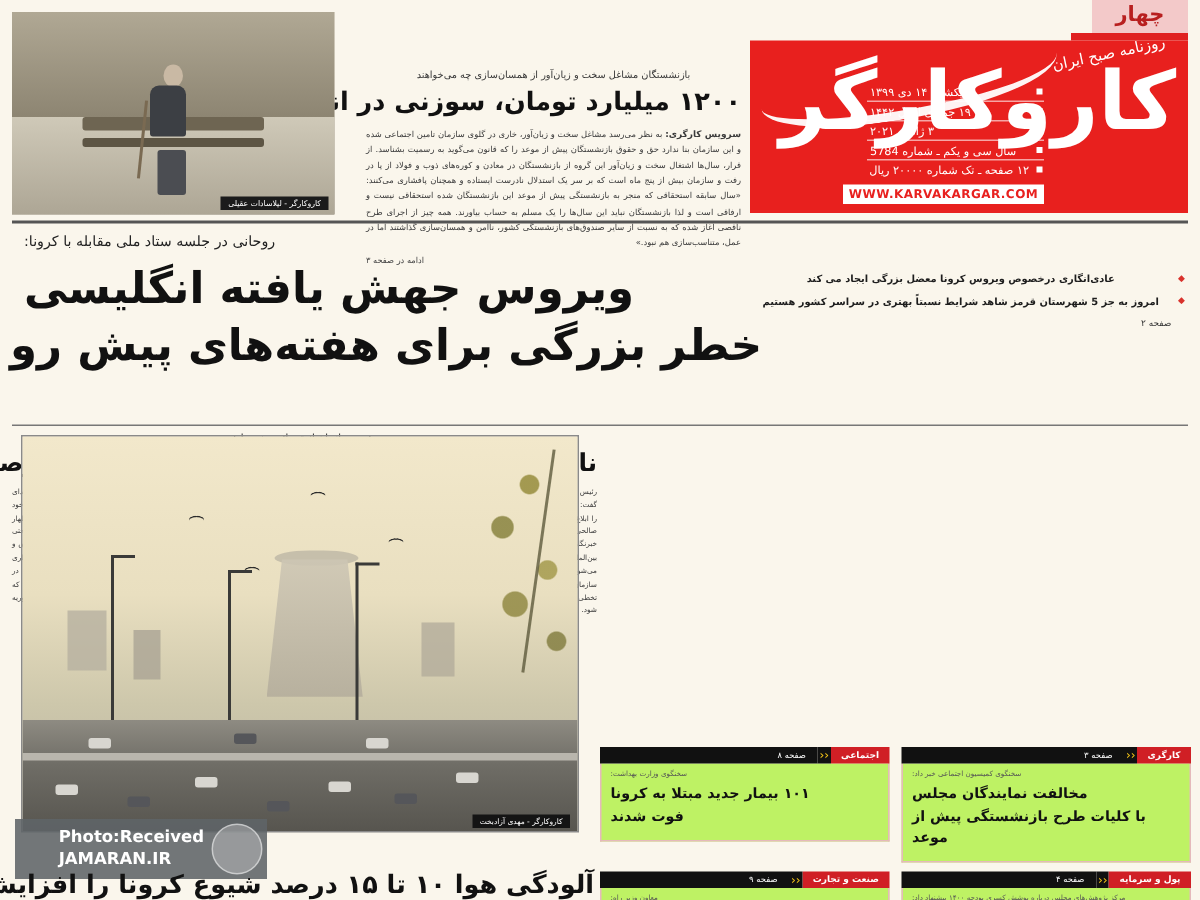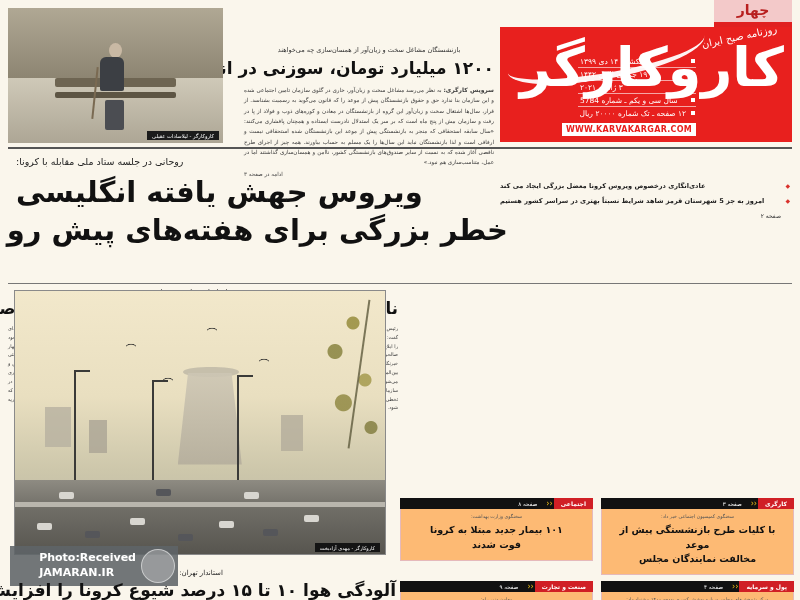--- a/index.html
+++ b/index.html
@@ -7,21 +7,21 @@
   body {
     font-family:"DejaVu Sans","Liberation Sans",sans-serif;
     background:#faf6ec;
     direction:rtl;
     position:relative;
   }
   .page { position:relative; width:800px; height:600px; background:#faf6ec; }
 
   
   .corner-tab {
-    position:absolute; top:0; right:8px; width:78px; height:22px;
+    position:absolute; top:0; right:8px; width:64px; height:22px;
     background:#f3c9c9; color:#b81f1f;
     font-size:14px; font-weight:bold; text-align:center; line-height:20px;
     letter-spacing:1px;
   }
   .corner-tab-under {
     position:absolute; top:22px; right:8px; width:78px; height:5px; background:#e02020;
   }
 
   
   .masthead {
@@ -114,21 +114,21 @@
     position:absolute; top:156px; right:292px; width:492px; text-align:left;
   }
   .mh-kicker { font-size:9.5px; color:#222; margin-bottom:6px; text-align:left; }
   .mh-l1, .mh-l2 {
     font-size:29px; font-weight:bold; color:#111; line-height:1.32;
     white-space:nowrap; letter-spacing:-.5px;
   }
 
   .bullets { position:absolute; top:182px; right:10px; width:290px; }
   .bullet {
-    font-size:6.6px; color:#1d1d1d; text-align:left; margin-bottom:7px;
+    font-size:6.6px; color:#1d1d1d; text-align:center; margin-bottom:7px;
     white-space:nowrap; position:relative; padding-right:9px; font-weight:bold;
   }
   .bullet::before {
     content:"\25C6"; position:absolute; right:0; top:0; color:#d9322c; font-size:6px;
   }
   .page-ref { font-size:6px; color:#333; margin-top:2px; text-align:right; padding-right:9px;}
 
   .rule-mid { position:absolute; top:283px; left:8px; width:784px; height:1px; background:#777; }
 
   
@@ -235,21 +235,21 @@
     padding:0 7px; display:flex; align-items:center;
   }
   .bb-chev { color:#f5c518; font-size:8px; display:flex; align-items:center;
     background:#111; padding:0 1px; }
   .bb-page {
     background:#111; color:#fff; font-size:5.6px; padding:0 8px 0 4px;
     display:flex; align-items:center; flex:1; justify-content:flex-start;
   }
   .box-body {
     border:1px solid #e5b9bb; border-top:none; padding:5px 6px 7px;
-    background:#fdba74; text-align:center; min-height:52px;
+    background:#bef264; text-align:left; min-height:52px;
   }
   .box-kicker { font-size:4.8px; color:#555; margin-bottom:4px; }
   .box-title { font-size:9.5px; font-weight:bold; color:#111; line-height:1.55; }
 </style>
 </head>
 <body>
 
 <div class="page">
 
   <div class="corner-tab">چهار</div>
@@ -350,36 +350,35 @@
 
   <div class="watermark">
     <div class="wm-seal"></div>
     <div class="wm-text">
       <div>Photo:Received</div>
       <div>JAMARAN.IR</div>
     </div>
   </div>
 
   <div class="poll">
-    <div class="poll-kicker">استاندار تهران:</div>
     <div class="poll-head">آلودگی هوا ۱۰ تا ۱۵ درصد شیوع کرونا را افزایش می‌دهد</div>
   </div>
 
   <div class="boxes">
 
     <div class="box">
       <div class="box-bar">
         <div class="bb-cat">کارگری</div>
         <div class="bb-chev">‹‹</div>
         <div class="bb-page">صفحه ۳</div>
       </div>
       <div class="box-body">
         <div class="box-kicker">سخنگوی کمیسیون اجتماعی خبر داد:</div>
+        <div class="box-title">مخالفت نمایندگان مجلس</div>
         <div class="box-title">با کلیات طرح بازنشستگی پیش از موعد</div>
-        <div class="box-title">مخالفت نمایندگان مجلس</div>
       </div>
     </div>
 
     <div class="box">
       <div class="box-bar">
         <div class="bb-cat">اجتماعی</div>
         <div class="bb-chev">‹‹</div>
         <div class="bb-page">صفحه ۸</div>
       </div>
       <div class="box-body">

